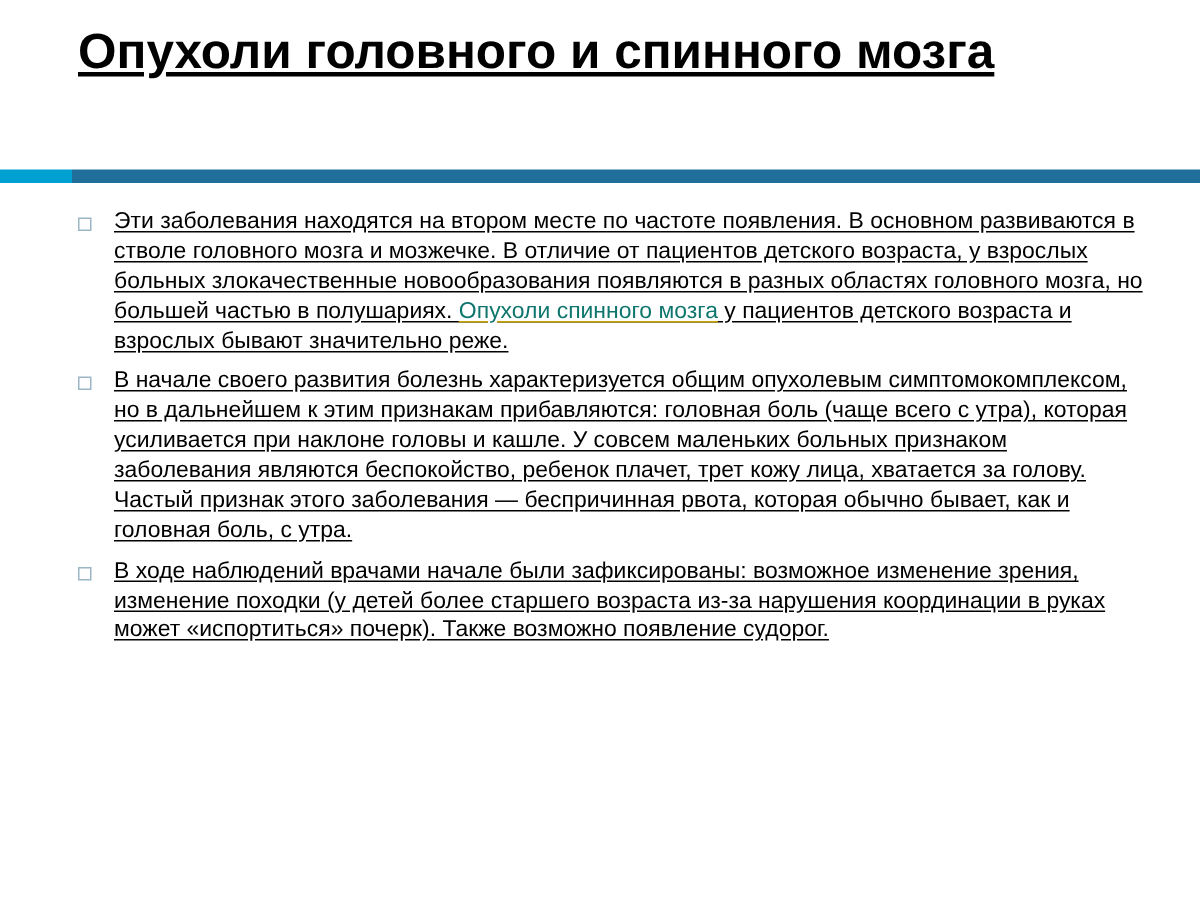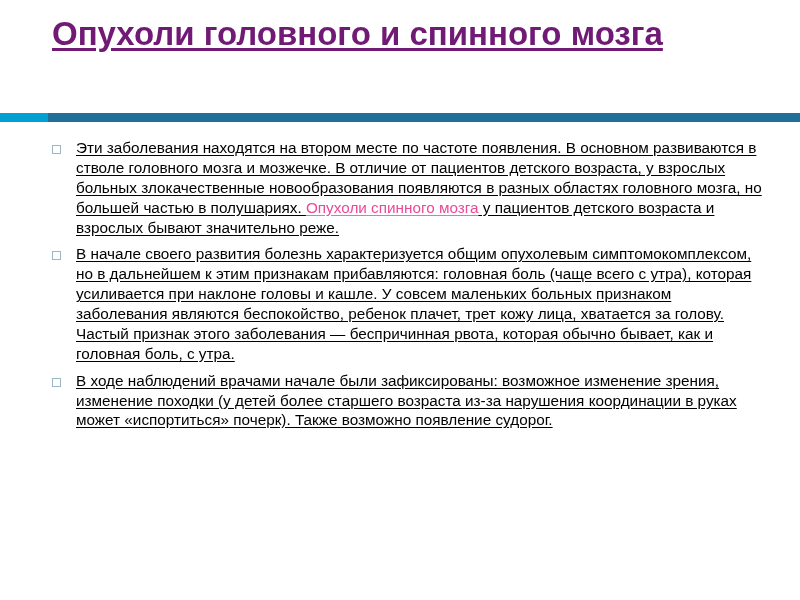--- a/index.html
+++ b/index.html
@@ -22,21 +22,21 @@
 
   
   .title {
     position: absolute;
     left: 52px;
     top: 14px;
     width: 700px;
     font-size: 33px;
     line-height: 1.22;
     font-weight: bold;
-    color: #701a75;
+    color: #000000;
     text-decoration: underline;
     text-underline-offset: 3px;
   }
 
   
   .accent-bar {
     position: absolute;
     height: 9px;
   }
   .accent-left {
@@ -79,21 +79,21 @@
     flex: 1 1 auto;
     font-size: 15.3px;
     line-height: 1.30;
     color: #000000;
     text-align: left;
     text-decoration: underline;
     text-decoration-color: #000000;
     text-underline-offset: 2px;
   }
   .bullet-text .link {
-    color: #ec4899;
+    color: #0f766e;
     text-decoration: underline;
     text-decoration-color: #c8a200;
   }
 </style>
 </head>
 <body>
 
 <div class="slide">
 
   <div class="title">Опухоли головного и спинного мозга</div>

